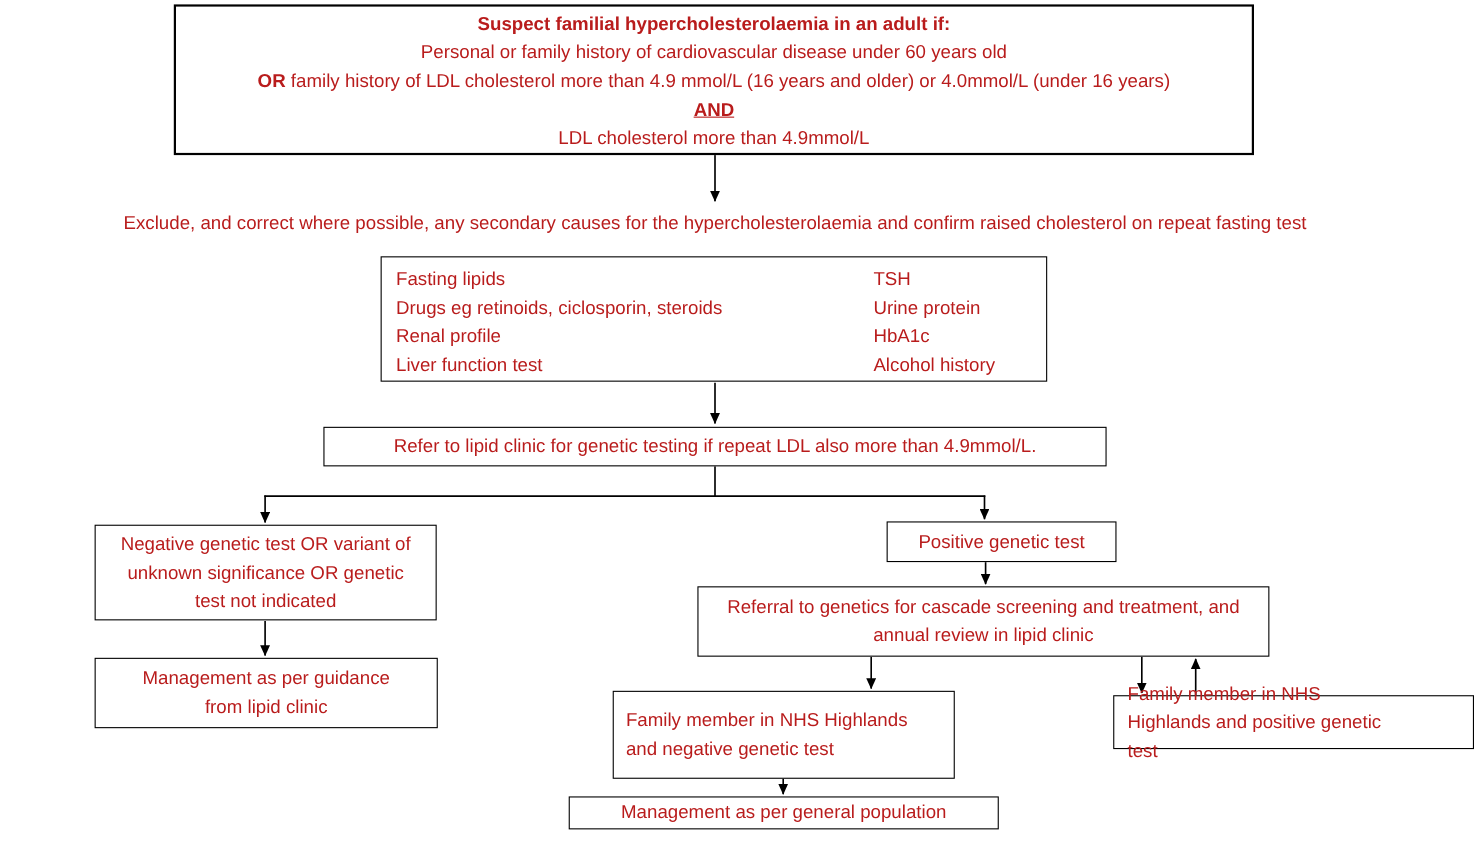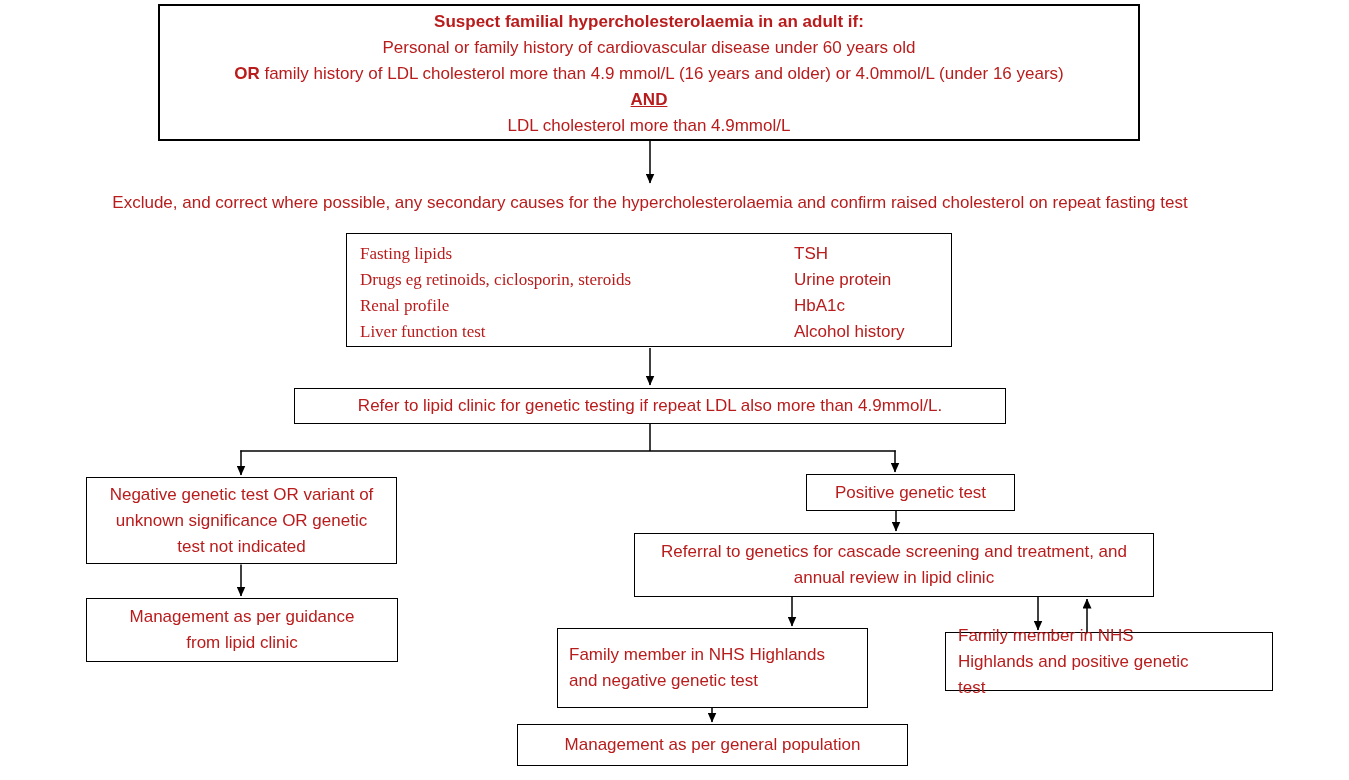--- a/index.html
+++ b/index.html
@@ -61,30 +61,30 @@
   }
   #tests-box {
     left: 346px; top: 233px; width: 606px; height: 114px;
   }
   .tests-col {
     position: absolute;
     top: 7px;
     line-height: 26px;
     white-space: nowrap;
   }
-  #tests-col-left { left: 13px; font-family: Liberation Serif, serif; }
+  #tests-col-left { left: 13px; }
   #tests-col-right { left: 447px; }
   #refer-box   { left: 294px; top: 388px; width: 712px; height: 36px; }
   #negative-box { left: 86px; top: 477px; width: 311px; height: 87px; padding: 0 14px; }
   #management-lipid-box { left: 86px; top: 598px; width: 312px; height: 64px; padding: 0 25px; }
   #positive-box { left: 793px; top: 474px; width: 209px; height: 37px; margin-left: 13px; }
   #referral-genetics-box { left: 634px; top: 533px; width: 520px; height: 64px; padding: 0 8px; }
   #family-negative-box { left: 557px; top: 628px; width: 311px; height: 80px; padding-left: 11px; padding-right: 20px; }
-  #family-positive-box { left: 945px; top: 632px; width: 328px; height: 59px; padding-left: 12px; padding-right: 64px; }
-  #management-general-box { left: 517px; top: 724px; width: 391px; height: 42px; }
+  #family-positive-box { left: 1012px; top: 632px; width: 328px; height: 49px; padding-left: 12px; padding-right: 64px; }
+  #management-general-box { left: 517px; top: 724px; width: 391px; height: 30px; }
   .conn {
     stroke: #000000;
     stroke-width: 1.5;
     fill: none;
   }
 </style>
 </head>
 <body>
 
 <div id="canvas">

